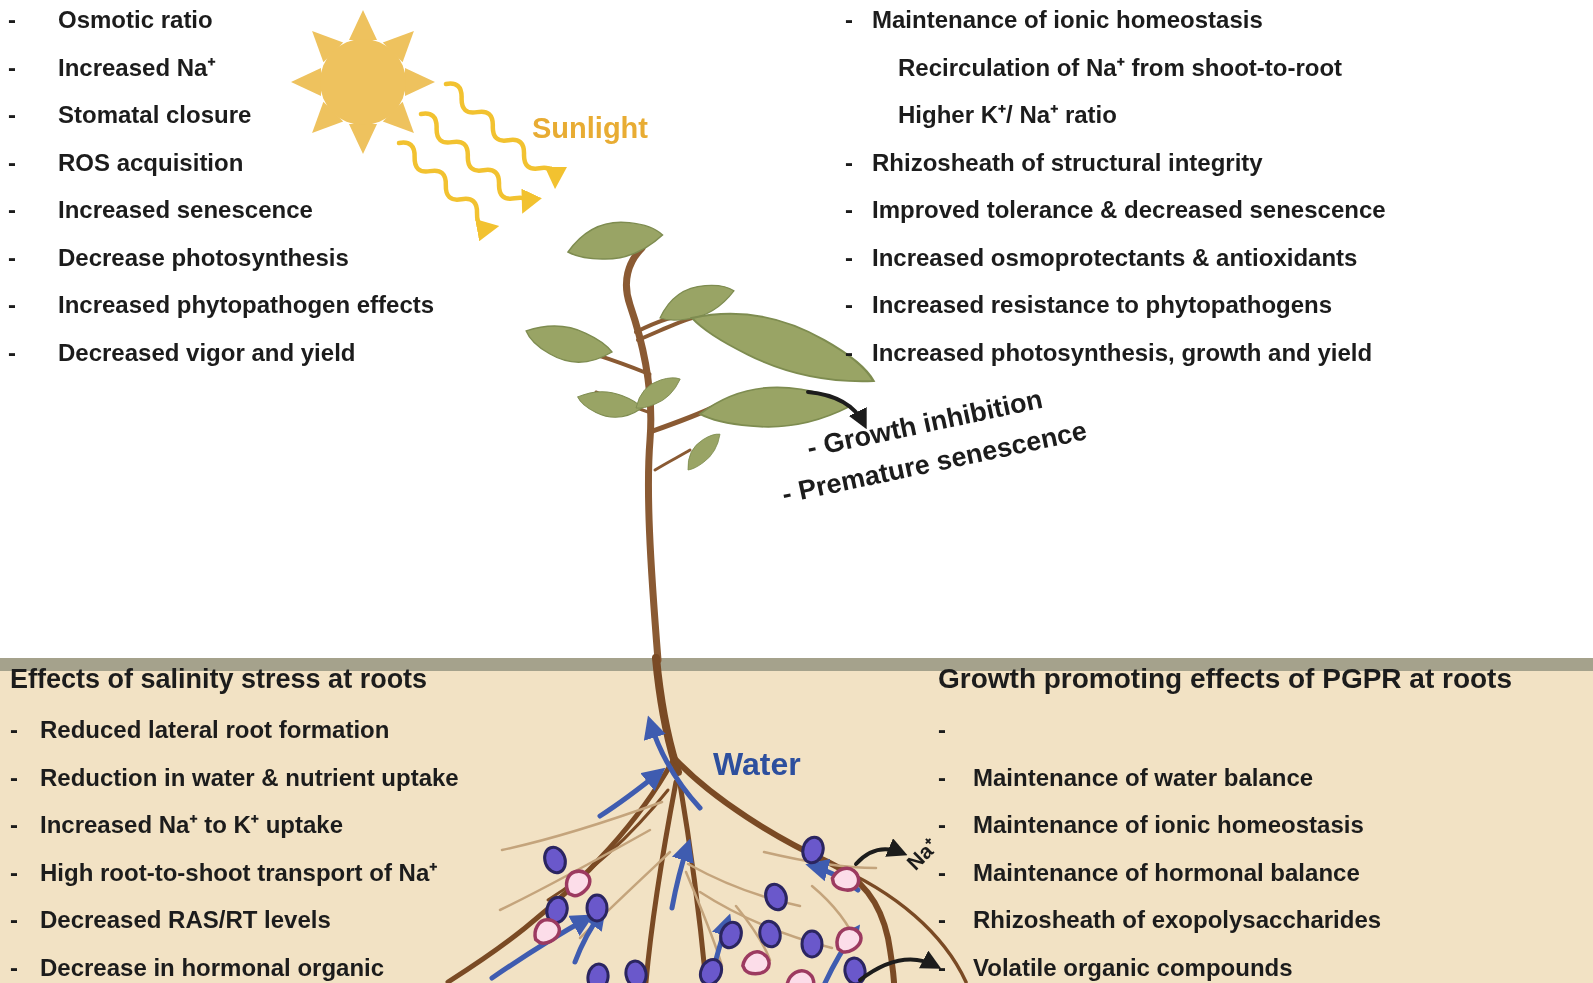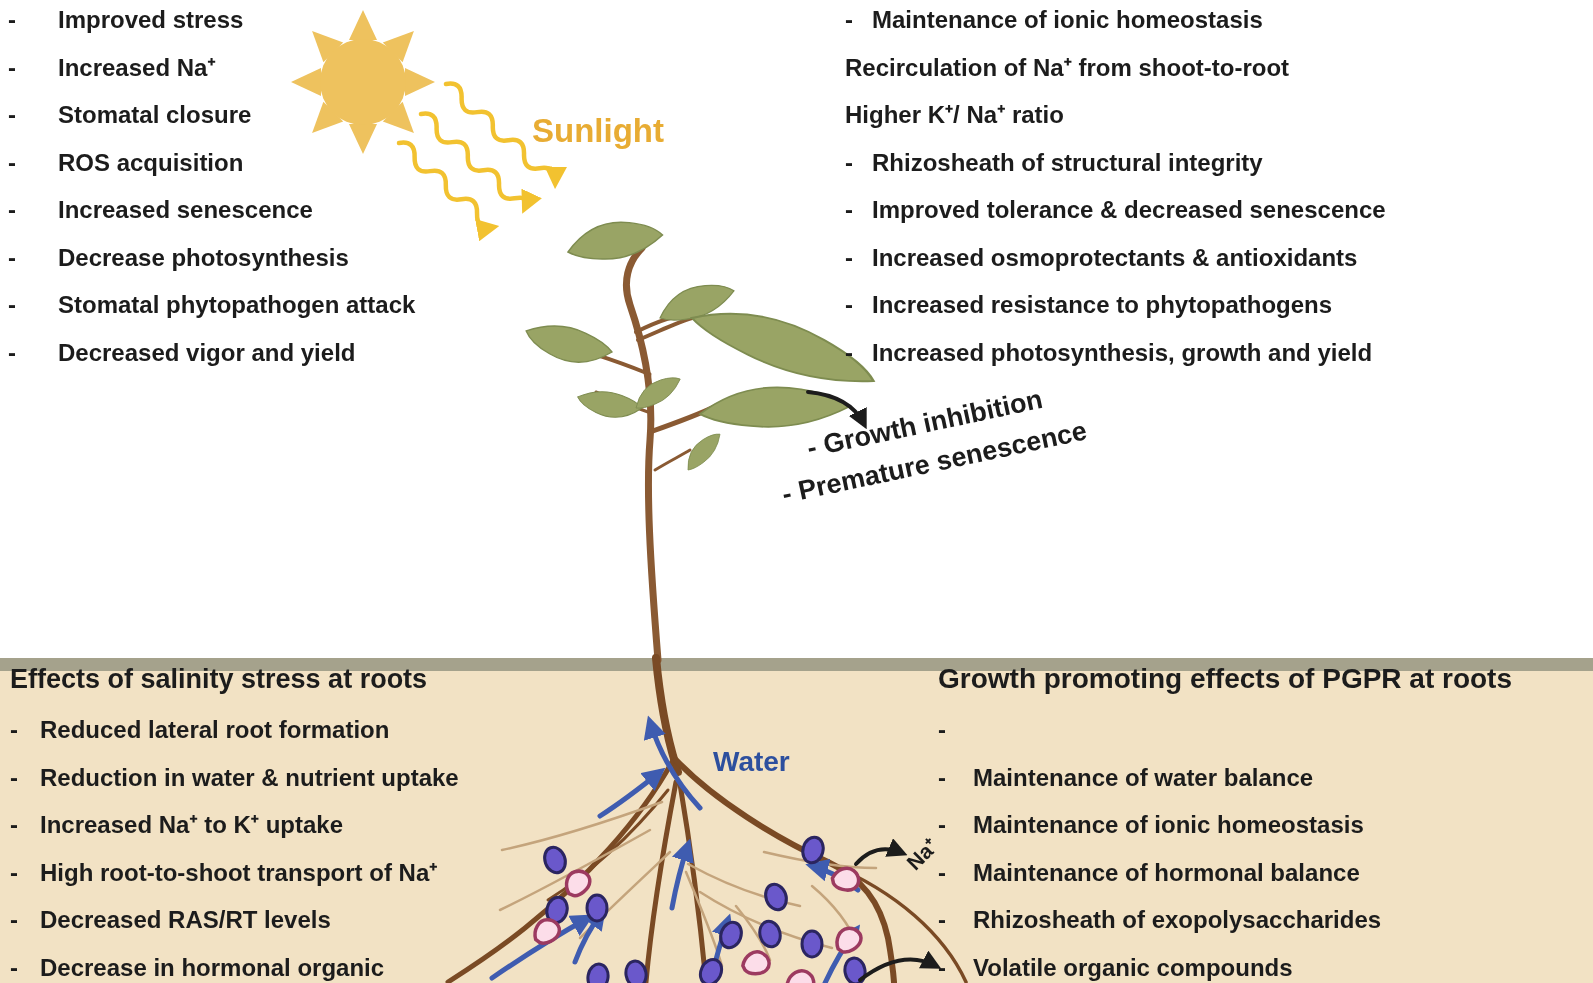--- a/index.html
+++ b/index.html
@@ -17,27 +17,27 @@
   .soil-line{position:absolute;left:0;top:658px;width:1593px;height:13px;background:var(--soil-line);}
   .soil{position:absolute;left:0;top:671px;width:1593px;height:312px;background:var(--soil);}
   #scene{position:absolute;left:0;top:0;}
   .list{position:absolute;font-weight:bold;font-size:24px;line-height:24.5px;}
   .row{display:flex;margin-bottom:23px;}
   .row .dash{flex:0 0 auto;}
   .tl .dash{width:50px;}
   .tr .dash{width:27px;}
   .bl .dash{width:30px;}
   .br .dash{width:35px;}
-  .row.sub{}
+  .row.sub{margin-left:53px;}
   .heading{font-size:27px;line-height:30px;
            text-decoration-thickness:3px;text-underline-offset:5px;margin-bottom:24px;white-space:nowrap;}
   .br .heading{font-size:28px;}
   .label{position:absolute;font-weight:bold;white-space:nowrap;}
-  #sunlight-label{left:532px;top:112px;font-size:33px;color:var(--sunlight-text);}
-  #water-label{left:713px;top:746px;font-size:28px;color:var(--water-text);}
+  #sunlight-label{left:532px;top:112px;font-size:29px;color:var(--sunlight-text);}
+  #water-label{left:713px;top:746px;font-size:32px;color:var(--water-text);}
   #na-label{left:900px;top:856px;font-size:21px;color:var(--ink);transform:rotate(-45deg);transform-origin:left top;}
   #annotation{position:absolute;left:770px;top:436px;font-weight:bold;font-size:27px;line-height:40px;
               transform:rotate(-12deg);transform-origin:left top;white-space:nowrap;}
   #annotation .l1{margin-left:34px;}
   svg .beam{stroke:var(--beam);stroke-width:4.5;fill:none;stroke-linecap:round;}
   svg .sunray{fill:var(--sun);}
   svg .stem{stroke:var(--stem);fill:none;stroke-linecap:round;}
   svg .leaf{fill:var(--leaf);stroke:var(--leaf-dark);stroke-width:1.5;}
   svg .root{stroke:var(--root);fill:none;stroke-linecap:round;}
   svg .rootlet{stroke:var(--rootlet);stroke-width:2.5;fill:none;stroke-linecap:round;}
@@ -172,21 +172,21 @@
       <path class="microbe-pink" transform="translate(792,966) rotate(15)" d="M0,18 C0,8 8,0 16,2 C24,4 28,12 24,18 C20,24 8,26 3,22 Z"></path>
     </g>
 
     <path class="karrow" marker-end="url(#mblack)" d="M856,864 Q876,842 902,853"></path>
     <path class="karrow" marker-end="url(#mblack)" d="M860,980 Q902,948 936,966"></path>
   </svg>
 
   <div class="list tl" style="left:8px;top:8px;width:540px;">
     <div class="row">
         <span class="dash">-</span>
-        <span>Improved stress</span>
+        <span>Osmotic ratio</span>
       </div>
     <div class="row">
         <span class="dash">-</span>
         <span>Increased Na⁺</span>
       </div>
     <div class="row">
         <span class="dash">-</span>
         <span>Stomatal closure</span>
       </div>
     <div class="row">
@@ -196,21 +196,21 @@
     <div class="row">
         <span class="dash">-</span>
         <span>Increased senescence</span>
       </div>
     <div class="row">
         <span class="dash">-</span>
         <span>Decrease photosynthesis</span>
       </div>
     <div class="row">
         <span class="dash">-</span>
-        <span>Stomatal phytopathogen attack</span>
+        <span>Increased phytopathogen effects</span>
       </div>
     <div class="row">
         <span class="dash">-</span>
         <span>Decreased vigor and yield</span>
       </div>
   </div>
 
   <div class="list tr" style="left:845px;top:8px;width:740px;">
     <div class="row">
         <span class="dash">-</span>

